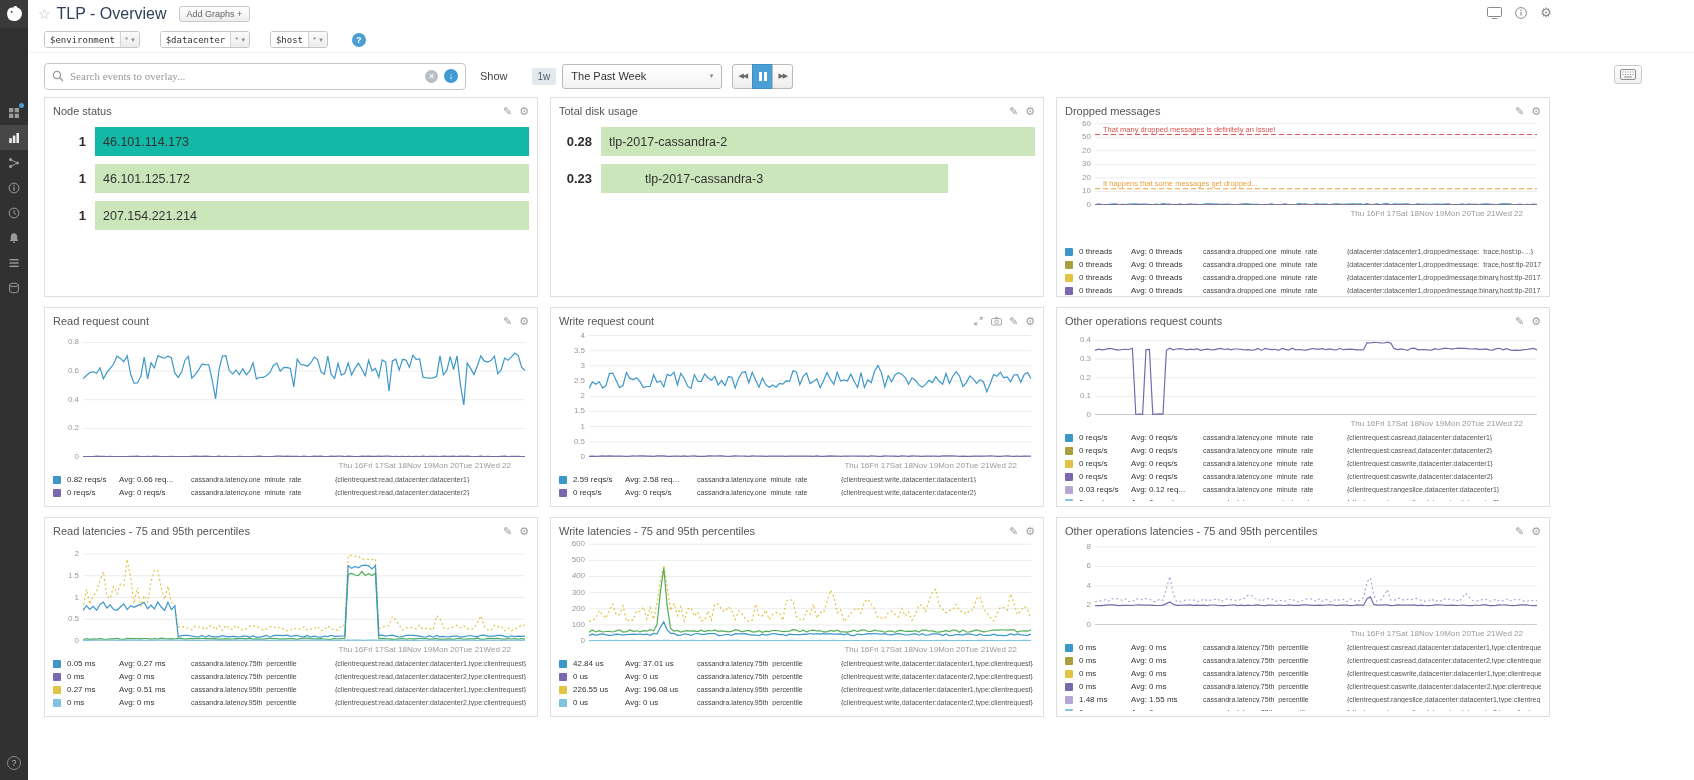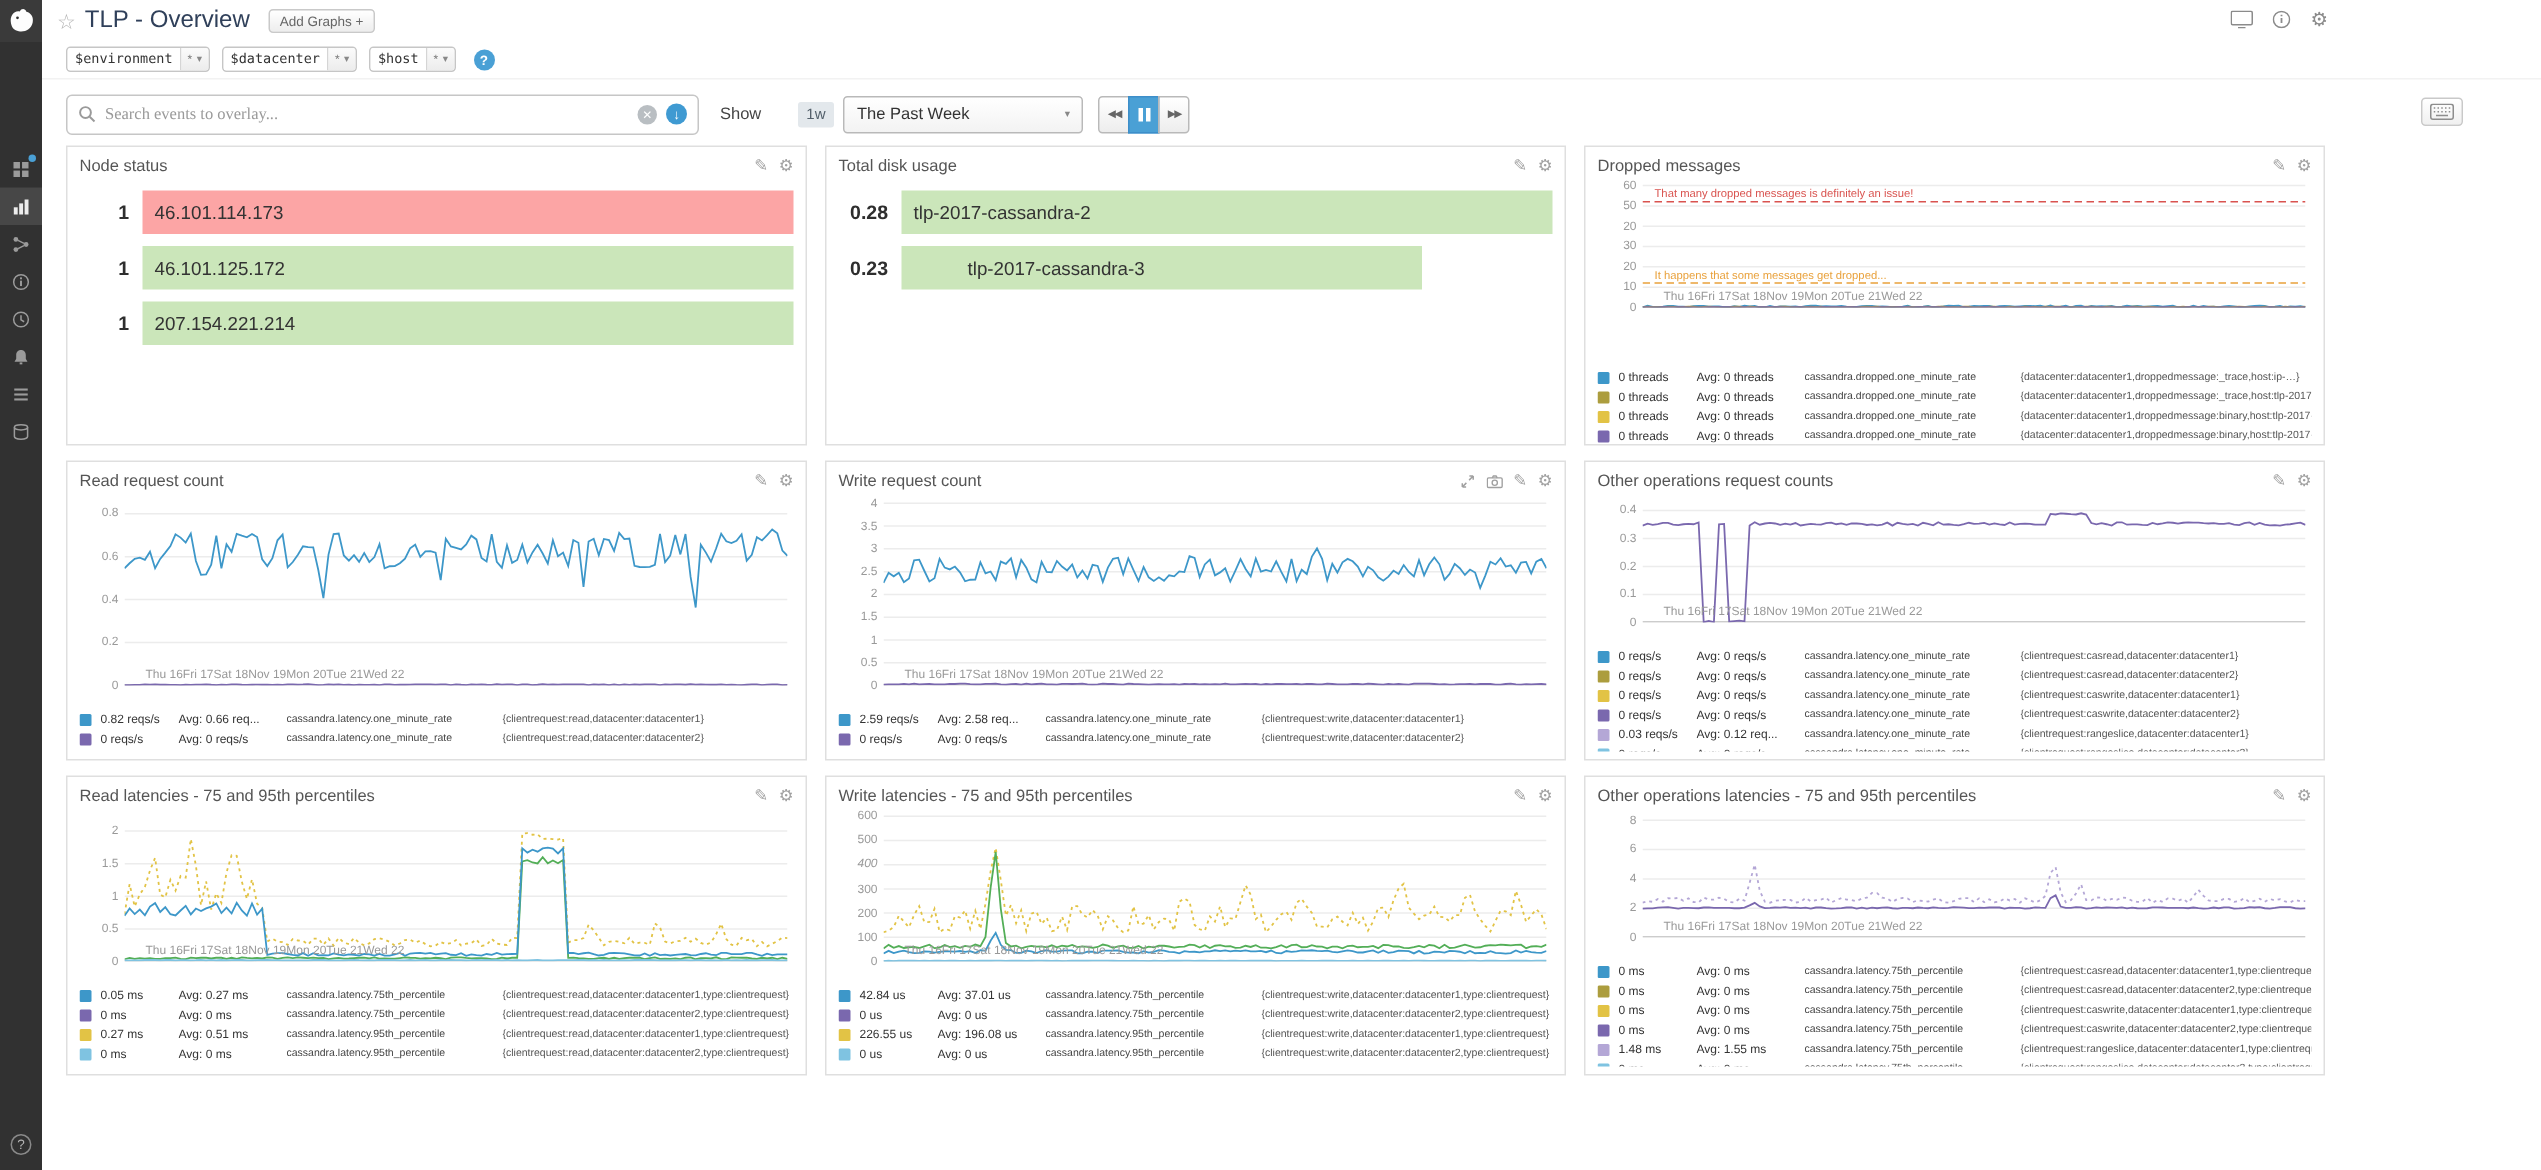--- a/index.html
+++ b/index.html
@@ -15,21 +15,21 @@
 .sidebar .help{position:absolute;bottom:10px;left:7px;width:14px;height:14px;border:1px solid #8a8a8a;border-radius:50%;color:#b5b5b5;font-size:9px;line-height:12px;text-align:center;cursor:pointer}
 
 .main{flex:1;display:flex;flex-direction:column;position:relative;background:#fff}
 .topbar{height:27px;display:flex;align-items:center;padding-left:10px;position:relative}
 .star{color:#b5b5b5;font-size:14px;margin-right:6px;cursor:pointer}
 .title{font-size:16px;font-weight:400;color:#30405a;margin-right:12px}
 .addgraphs{font-size:9px;color:#666;border:1px solid #c9c9c9;border-radius:3px;background:linear-gradient(#fff,#ededed);padding:2px 7px;cursor:pointer;font-family:inherit}
 .topbar-icons{position:absolute;right:142px;top:6px;display:flex;gap:13px;align-items:center}
 .gearch{font-size:13px;color:#8b8b8b;line-height:1;cursor:pointer}
 
-.varbar{height:26px;display:flex;align-items:center;gap:8px;padding-left:16px;border-bottom:1px solid #f2f2f2}
+.varbar{height:26px;display:flex;align-items:center;gap:20px;padding-left:16px;border-bottom:1px solid #f2f2f2}
 .var-group{display:inline-flex;border:1px solid #c6c6c6;border-radius:3px;overflow:hidden;height:17px;cursor:pointer;background:#fff}
 .var-name{font-family:"DejaVu Sans Mono",monospace;font-size:9px;color:#333;background:#fff;padding:2px 5px;border-right:1px solid #d5d5d5;line-height:12px}
 .var-val{font-size:8px;color:#777;background:linear-gradient(#fbfbfb,#ececec);padding:2px 4px;display:flex;gap:3px;align-items:center;line-height:12px}
 .caret{font-size:7px;color:#888}
 .var-help{width:14px;height:14px;border-radius:50%;background:#4aa0d5;color:#fff;font-size:9px;font-weight:bold;text-align:center;line-height:14px;margin-left:4px;cursor:pointer}
 
 .toolbar{height:38px;display:flex;align-items:center;padding-left:16px;position:relative;margin-top:4px}
 .search{width:422px;height:27px;border:1px solid #c6c6c6;border-radius:4px;background:#fff;display:flex;align-items:center;padding:0 7px;gap:6px}
 .search input{flex:1;border:none;outline:none;font-size:11px;color:#444;font-family:Liberation Serif, serif;background:transparent}
 .search input::placeholder{color:#9a9a9a}
@@ -60,21 +60,21 @@
 
 .tl-row{display:flex;align-items:center;margin-top:8px;height:29px}
 .tl-val{width:42px;padding-right:9px;text-align:right;font-size:13px;font-weight:bold;color:#2e2e2e}
 .tl-barwrap{flex:1;height:29px}
 .tl-bar{height:100%;background:#cbe6ba;display:flex;align-items:center;padding-left:8px}
 .tl-label{font-size:12.5px;color:#333;white-space:nowrap}
 
 .chart-zone{position:relative}
 .ytick{position:absolute;left:0;width:26px;text-align:right;font-size:8px;color:#999;line-height:8px}
 .plot{position:absolute;left:30px;right:4px;top:2px}
-.xlabels{position:absolute;left:30px;right:4px;bottom:16px;display:flex;justify-content:flex-start;padding:0 14px;font-size:8px;color:#999}
+.xlabels{position:absolute;left:30px;right:4px;bottom:0;display:flex;justify-content:flex-end;padding:0 14px;font-size:8px;color:#999}
 .legend{overflow:hidden;margin-top:3px}
 .lg-row{display:flex;align-items:center;height:13px;gap:6px;cursor:pointer}
 .lg-swatch{width:8px;height:8px;border-radius:1px;flex:none}
 .lg-val{width:46px;font-size:8px;color:#333;white-space:nowrap;overflow:hidden}
 .lg-avg{width:66px;font-size:8px;color:#333;white-space:nowrap;overflow:hidden}
 .lg-metric{width:138px;font-size:7px;color:#444;white-space:nowrap;overflow:hidden}
 .lg-tags{flex:1;font-size:7px;color:#555;white-space:nowrap;overflow:hidden}
 </style>
 </head>
 <body>
@@ -229,21 +229,21 @@
             <span class="panel-title">Node status</span>
             <span class="panel-icons">
               <span class="pi">✎</span>
               <span class="pi">⚙</span>
             </span>
           </div>
           <div class="panel-body">
             <div class="tl-row">
               <span class="tl-val">1</span>
               <div class="tl-barwrap">
-                <div class="tl-bar" style="width: 100%; background: #fca5a5; align-items: center;">
+                <div class="tl-bar" style="width: 100%; background: #14b8a6; align-items: center;">
                   <span class="tl-label">46.101.114.173</span>
                 </div>
               </div>
             </div>
             <div class="tl-row">
               <span class="tl-val">1</span>
               <div class="tl-barwrap">
                 <div class="tl-bar" style="width: 100%; background: rgb(203, 230, 186);">
                   <span class="tl-label">46.101.125.172</span>
                 </div>

